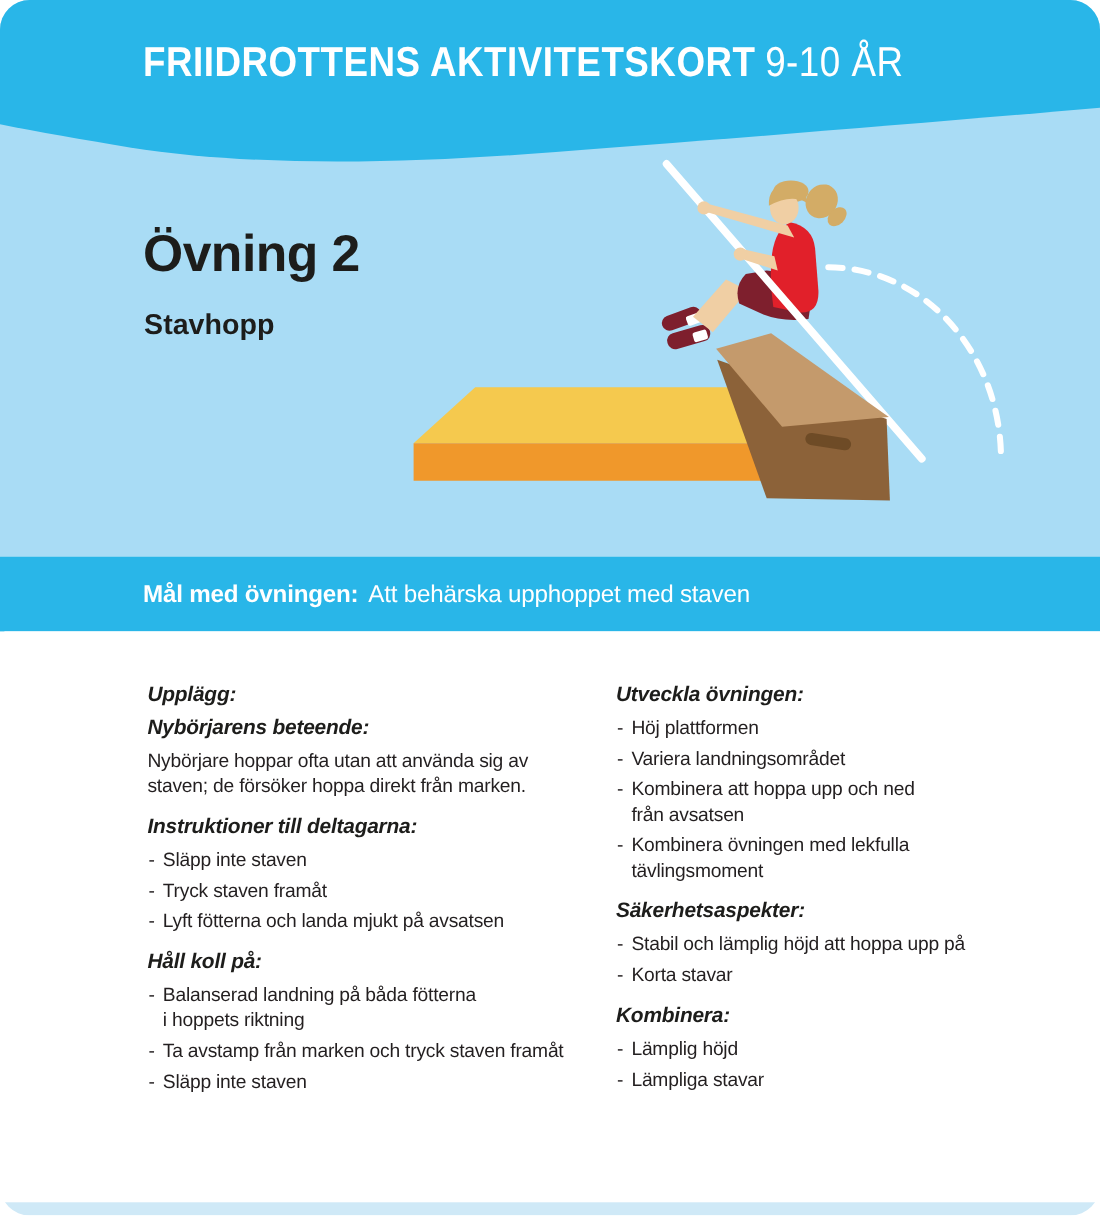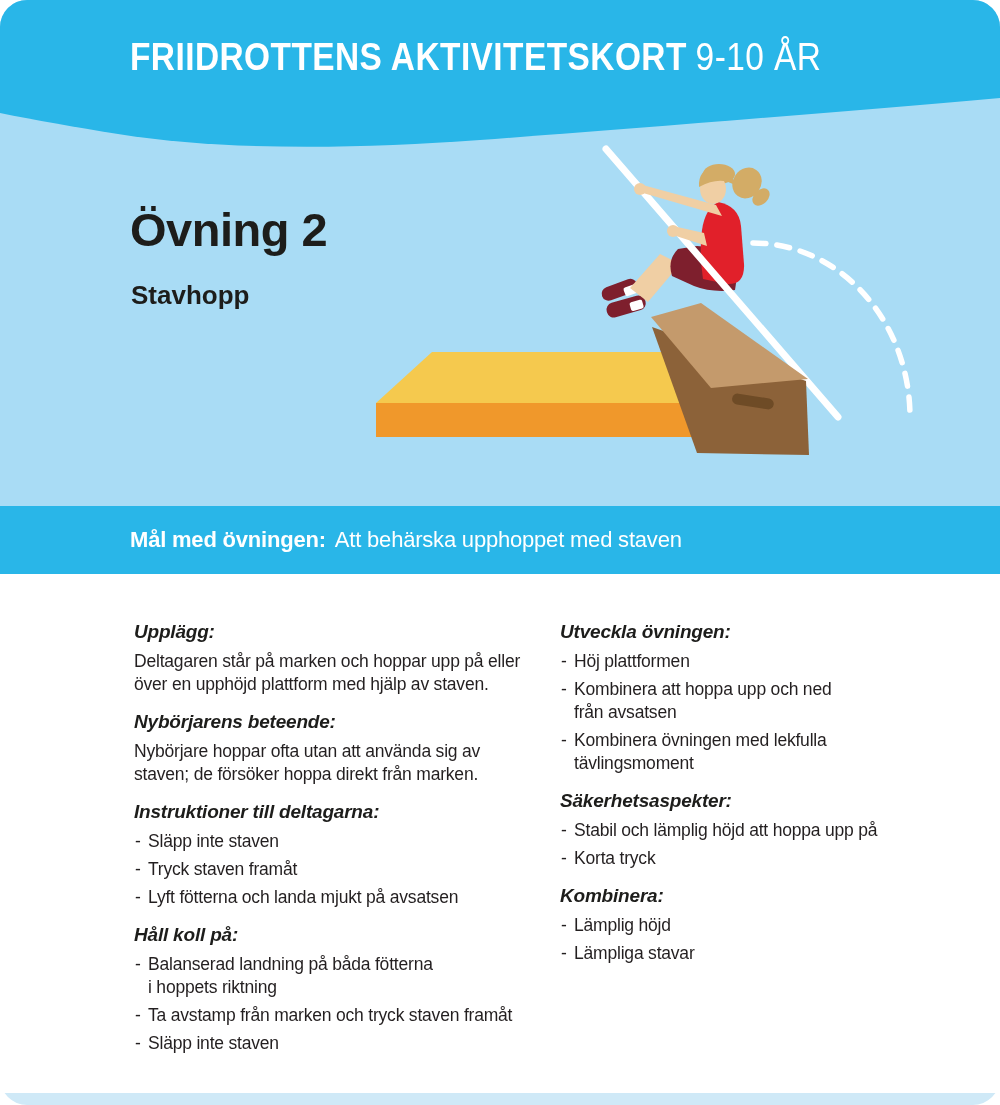--- a/index.html
+++ b/index.html
@@ -106,22 +106,20 @@
 
   <div class="goal-bar">
     <span class="label">Mål med övningen:</span>
     <span>Att behärska upphoppet med staven</span>
   </div>
 
   <div class="content">
 
     <div class="col col-left">
       <h3>Upplägg:</h3>
-      <p>Deltagaren står på marken och hoppar upp på eller
-över en upphöjd plattform med hjälp av staven.</p>
 
       <h3>Nybörjarens beteende:</h3>
       <p>Nybörjare hoppar ofta utan att använda sig av
 staven; de försöker hoppa direkt från marken.</p>
 
       <h3>Instruktioner till deltagarna:</h3>
       <ul>
         <li>Släpp inte staven</li>
         <li>Tryck staven framåt</li>
         <li>Lyft fötterna och landa mjukt på avsatsen</li>
@@ -133,30 +131,31 @@
 i hoppets riktning</li>
         <li>Ta avstamp från marken och tryck staven framåt</li>
         <li>Släpp inte staven</li>
       </ul>
     </div>
 
     <div class="col col-right">
       <h3>Utveckla övningen:</h3>
       <ul>
         <li>Höj plattformen</li>
+        <li>Variera landningsområdet</li>
         <li>Kombinera att hoppa upp och ned
 från avsatsen</li>
         <li>Kombinera övningen med lekfulla
 tävlingsmoment</li>
       </ul>
 
       <h3>Säkerhetsaspekter:</h3>
       <ul>
         <li>Stabil och lämplig höjd att hoppa upp på</li>
-        <li>Korta tryck</li>
+        <li>Korta stavar</li>
       </ul>
 
       <h3>Kombinera:</h3>
       <ul>
         <li>Lämplig höjd</li>
         <li>Lämpliga stavar</li>
       </ul>
     </div>
 
   </div>

